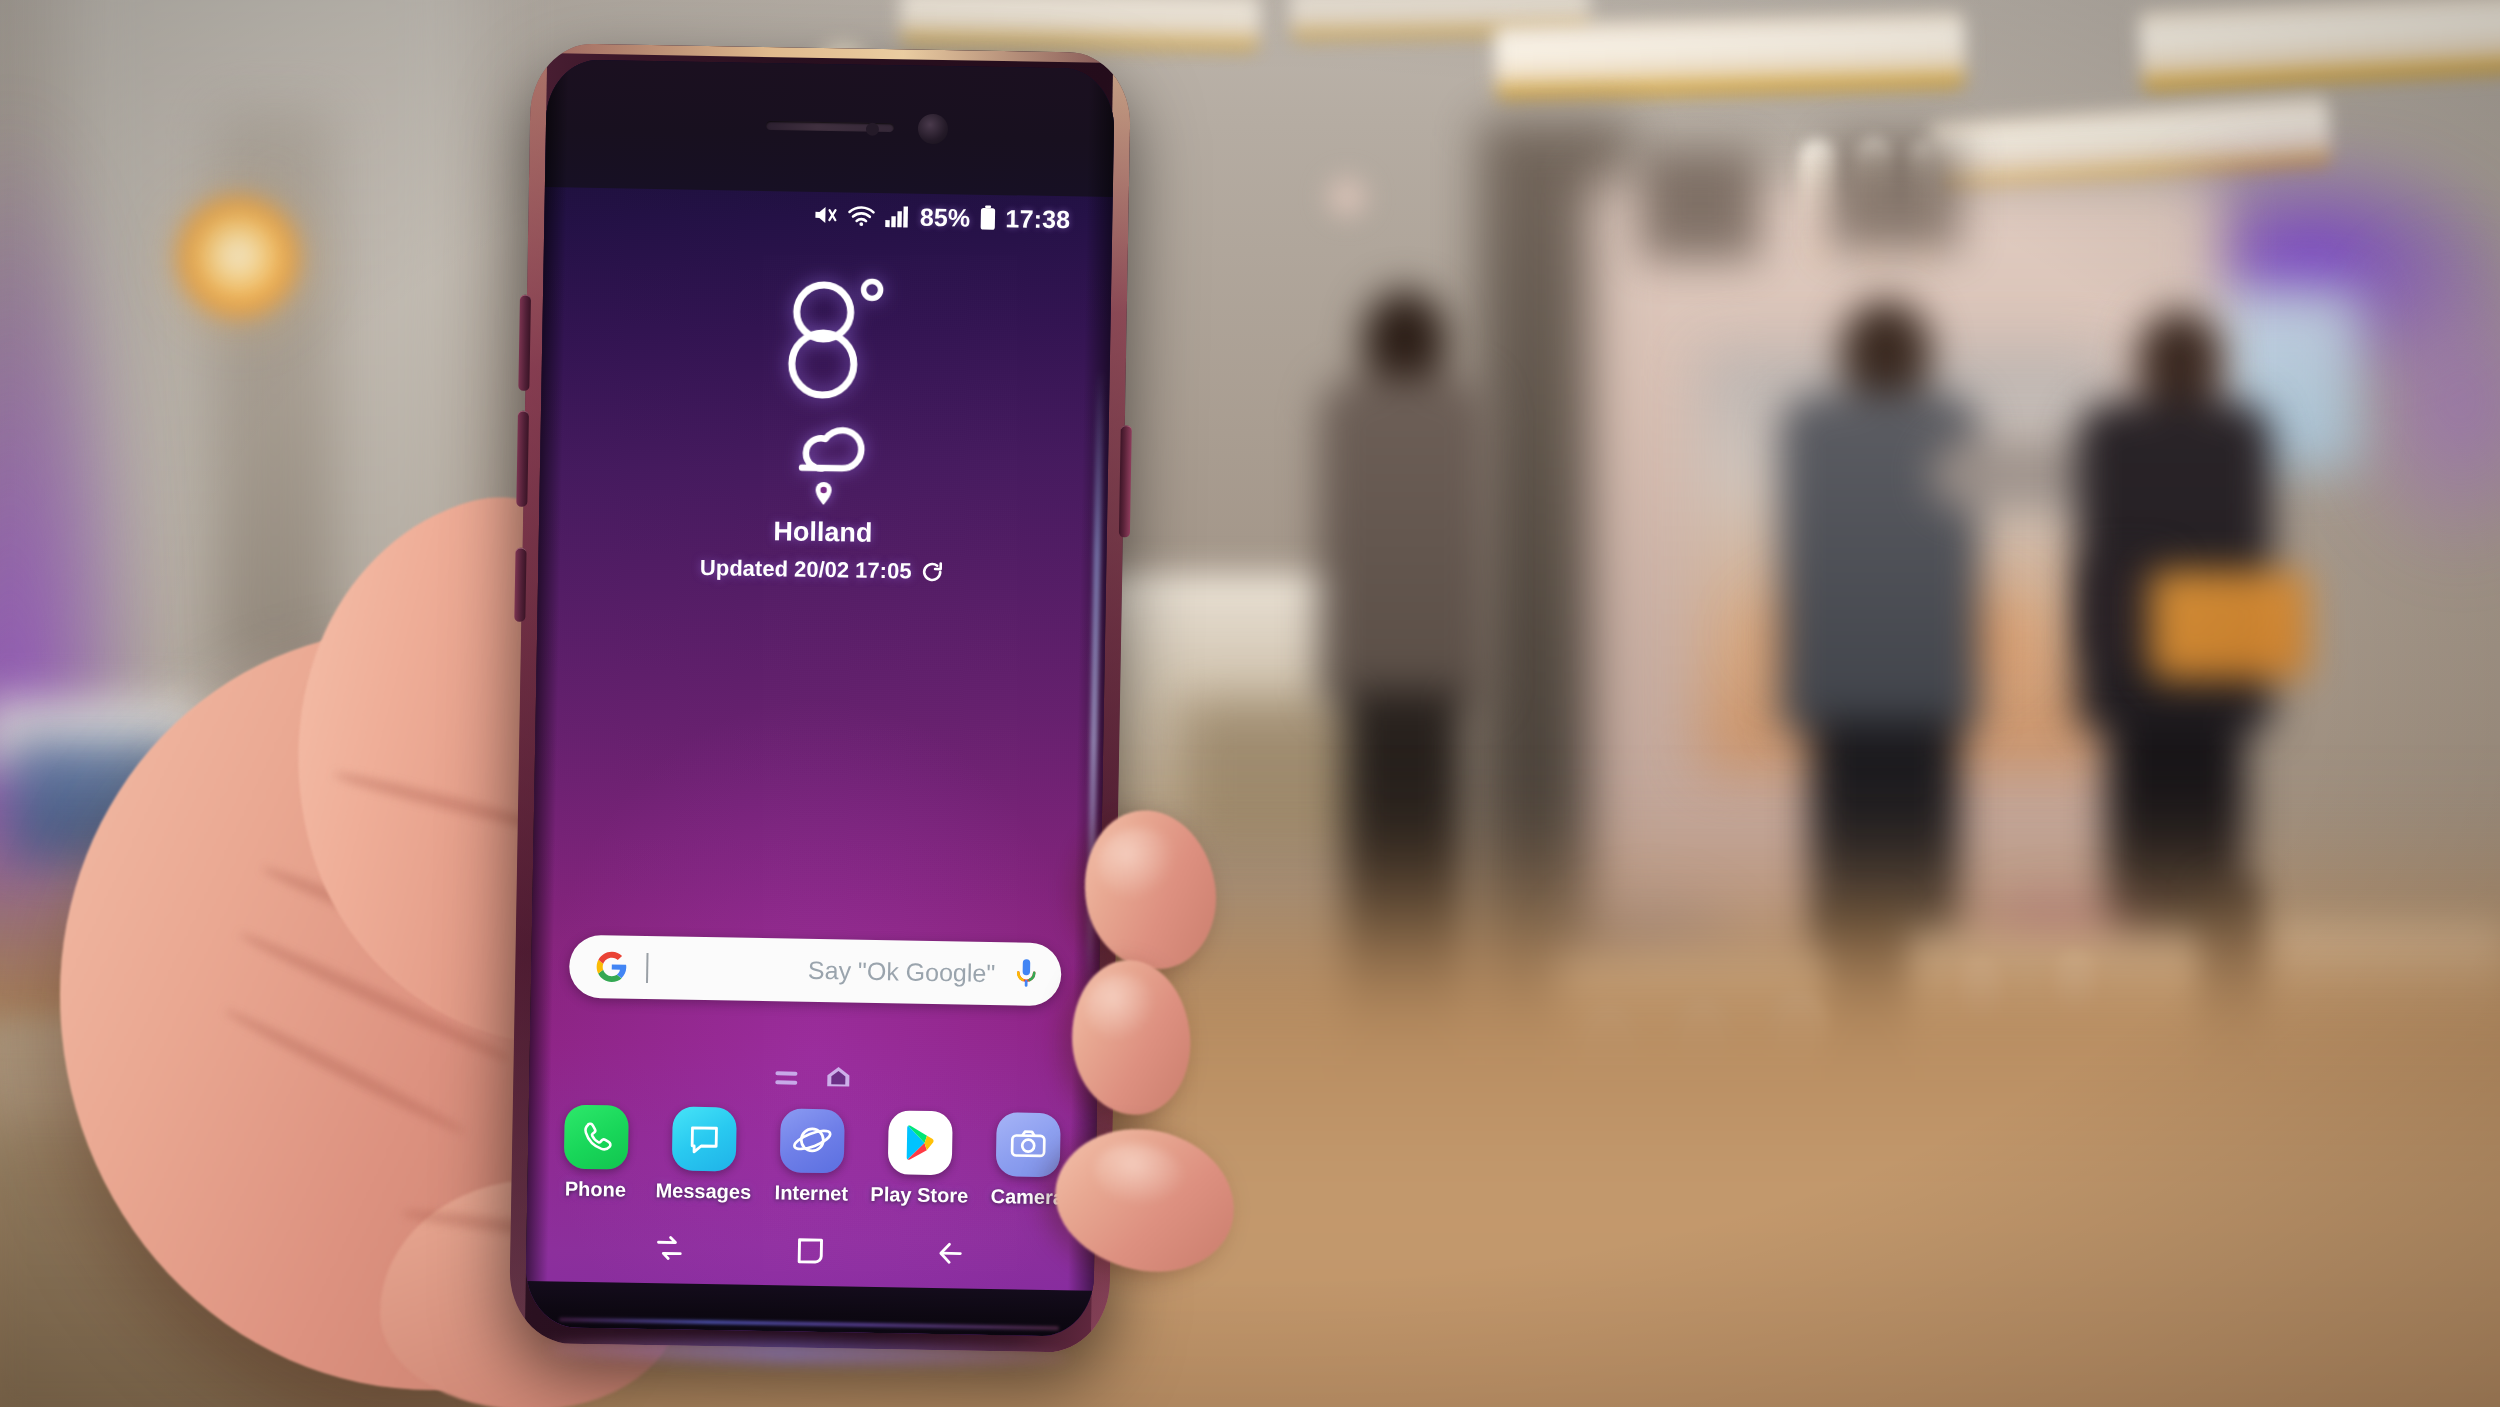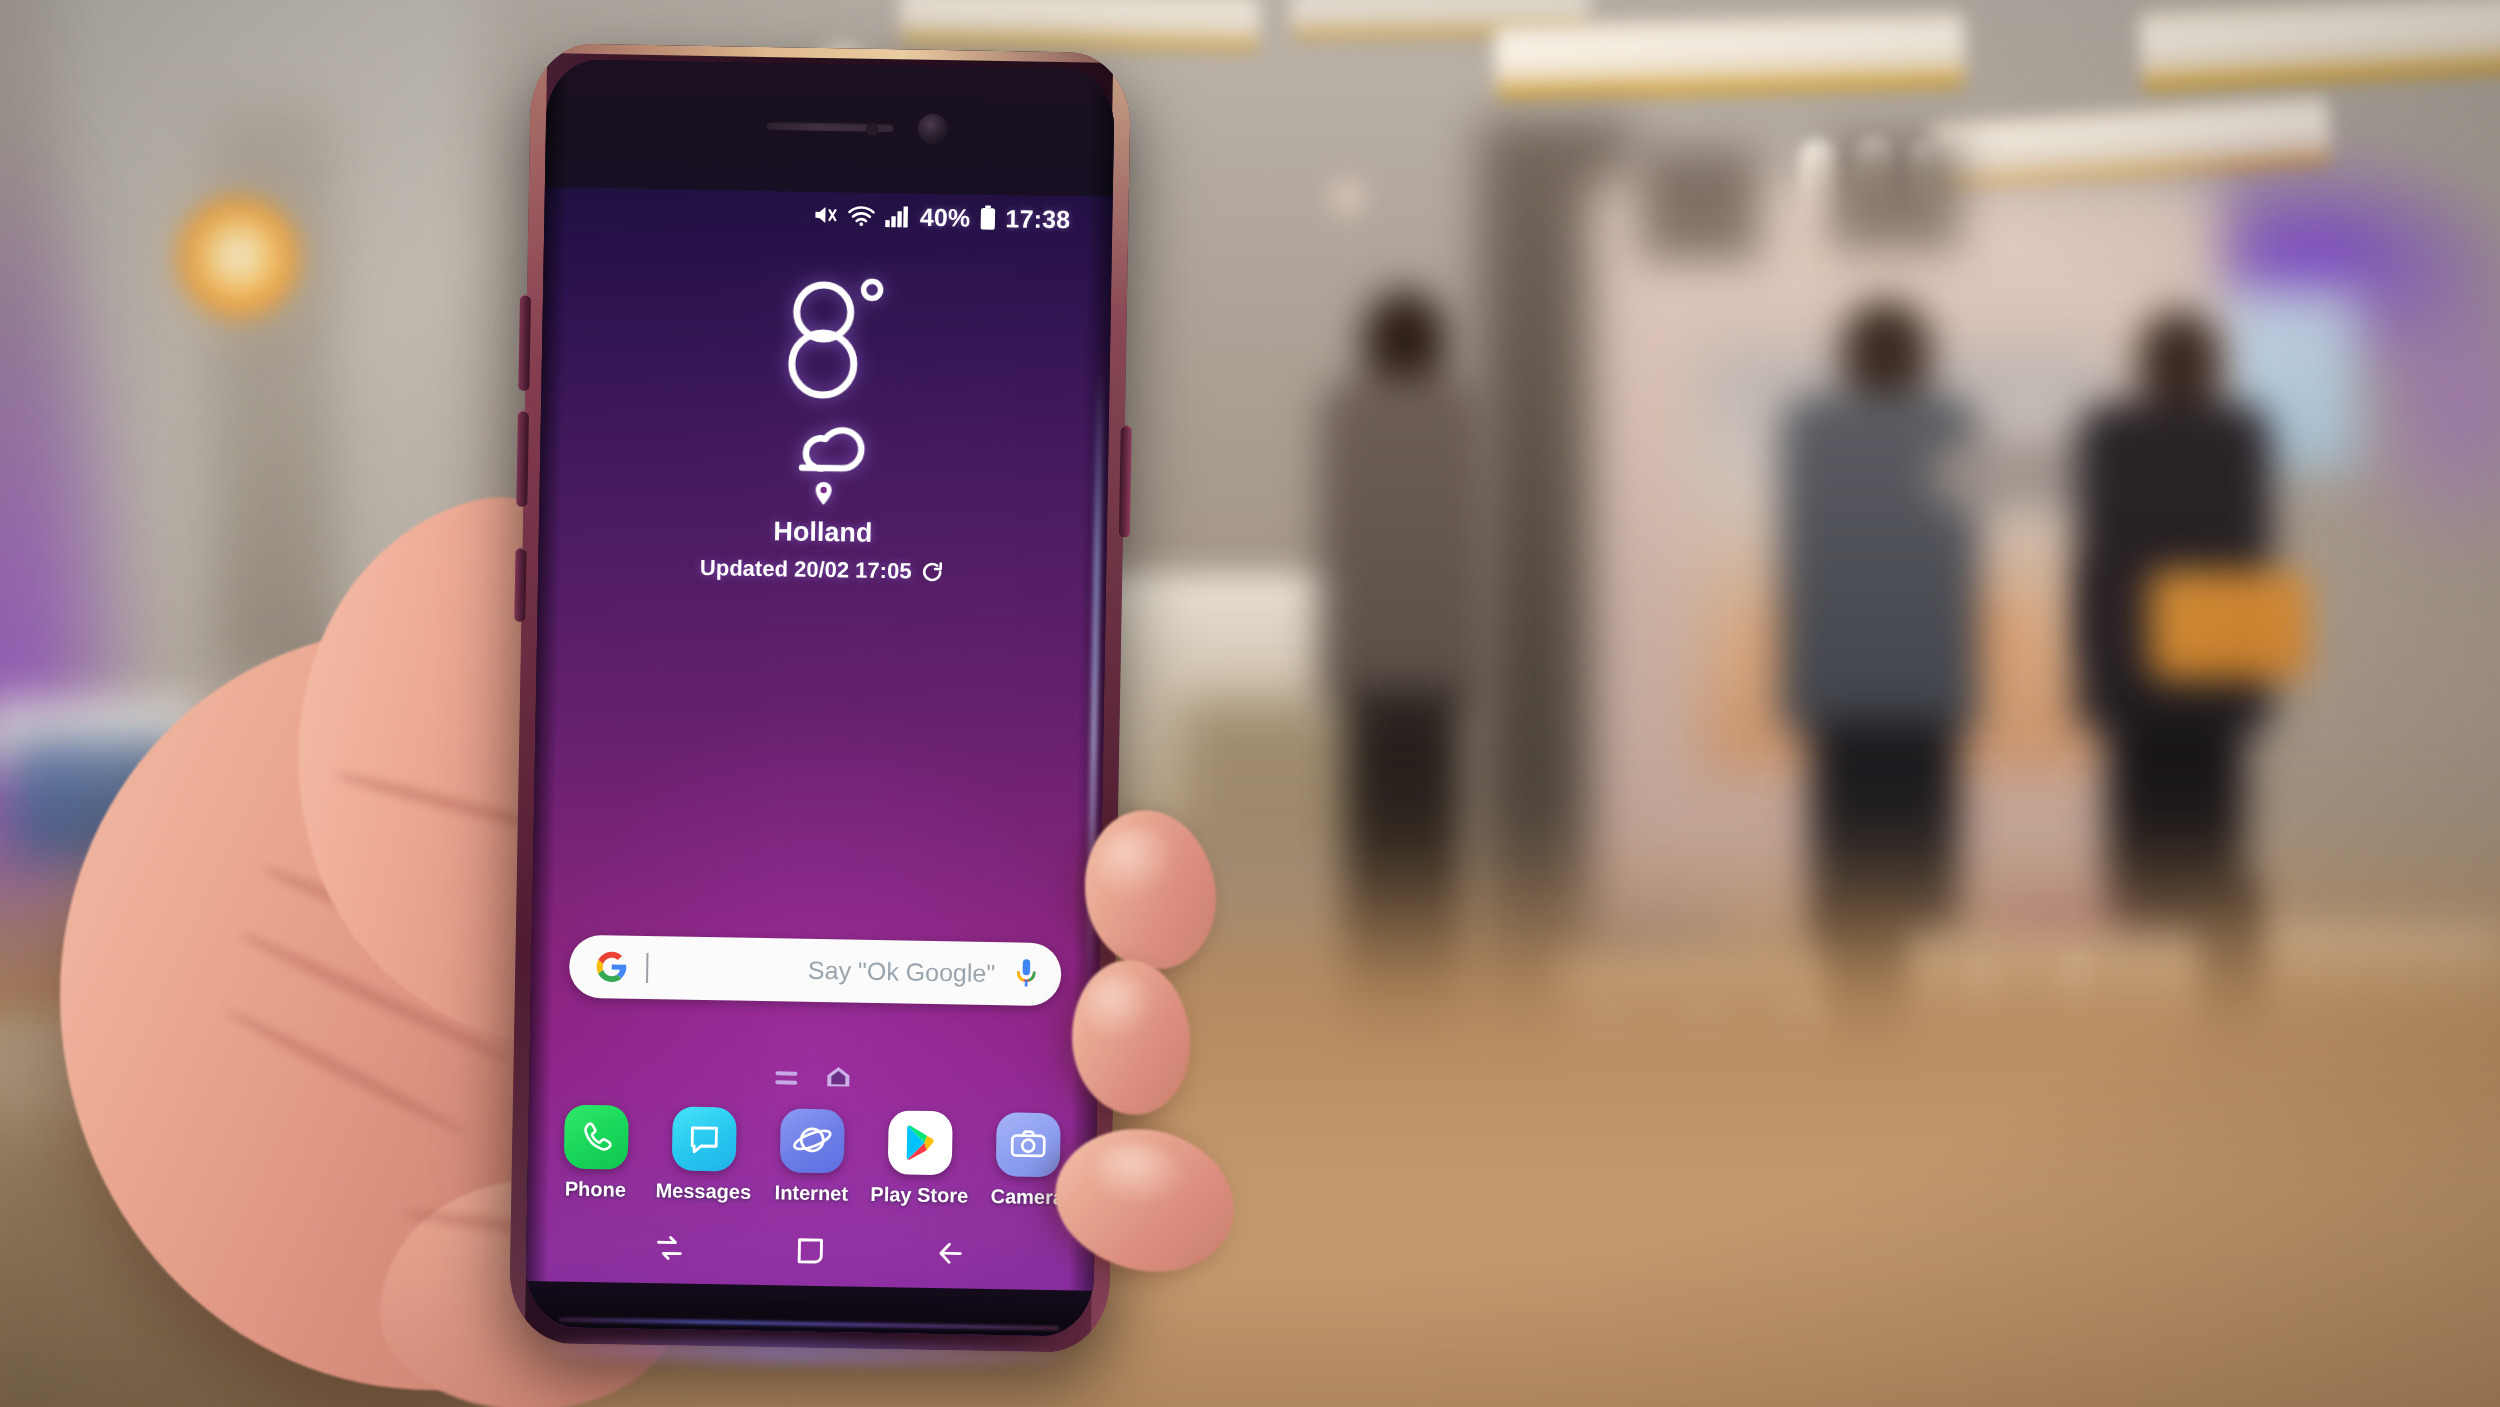--- a/index.html
+++ b/index.html
@@ -640,21 +640,21 @@
           </svg>
         </span>
         <span class="sb-ico">
           <svg width="26" height="24" viewBox="0 0 26 24">
             <rect x="1" y="16" width="4.4" height="7" fill="#fff"></rect>
             <rect x="7" y="12" width="4.4" height="11" fill="#fff"></rect>
             <rect x="13" y="7" width="4.4" height="16" fill="#fff"></rect>
             <rect x="19" y="2" width="4.4" height="21" fill="#fff"></rect>
           </svg>
         </span>
-        <span class="sb-text">40%</span>
+        <span class="sb-text">85%</span>
         <span class="sb-ico">
           <svg width="17" height="26" viewBox="0 0 17 26">
             <rect x="5.5" y="0.6" width="6" height="2.6" rx="1" fill="#fff"></rect>
             <rect x="1.4" y="3.2" width="14.2" height="21.6" rx="2.6" fill="#fff"></rect>
           </svg>
         </span>
         <span class="sb-text">17:38</span>
       </div>
 
       <div class="weather">

